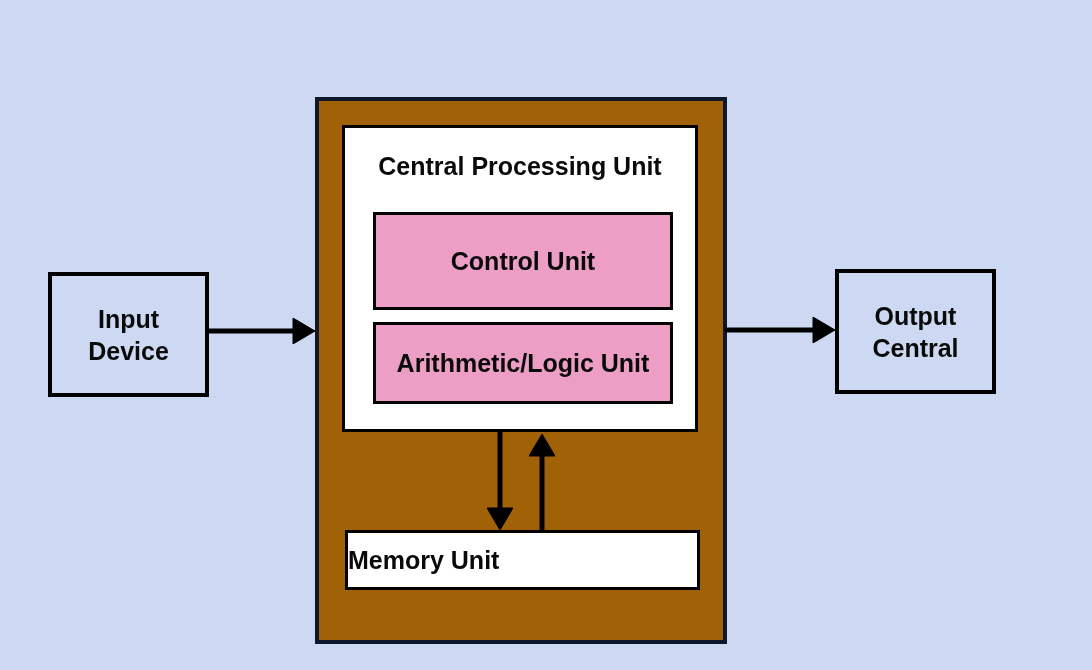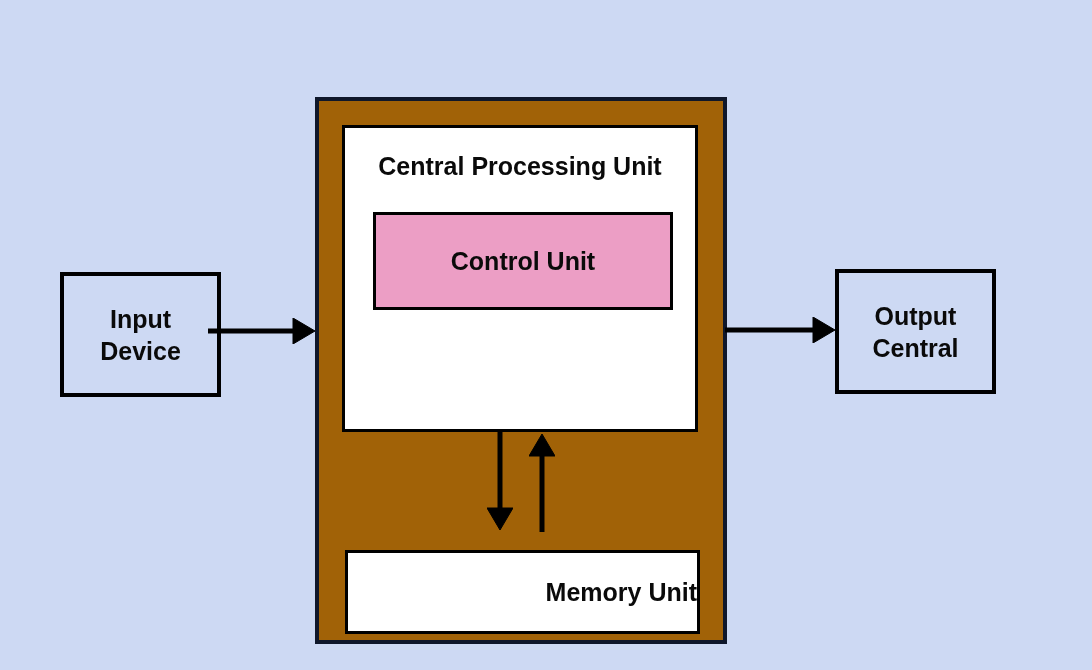--- a/index.html
+++ b/index.html
@@ -26,21 +26,21 @@
   }
   .device-box {
     position: absolute;
     width: 161px; height: 125px;
     background: #cdd9f3;
     border: 4px solid #000;
     display: flex;
     align-items: center;
     justify-content: center;
   }
-  .input-box  { left: 60px;  top: 272px; }
+  .input-box  { left: 48px;  top: 272px; }
   .output-box { left: 835px; top: 269px; }
 
   .cpu-outer {
     position: absolute;
     left: 315px; top: 60px;
     width: 412px; height: 547px;
     background: #a16207;
     border: 4px solid #0f172a;
     margin-top: 37px;
   }
@@ -63,27 +63,27 @@
     background: #ec9ec5;
     border: 3px solid #000;
     display: flex;
     align-items: center;
     justify-content: center;
   }
   .control-box { top: 84px;  height: 98px; }
   .alu-box     { top: 194px; height: 82px; }
   .memory-box {
     position: absolute;
-    left: 26px; top: 449px;
-    width: 355px; height: 84px;
+    left: 26px; top: 429px;
+    width: 355px; height: 60px;
     background: #ffffff;
     border: 3px solid #000;
     display: flex;
     align-items: center;
-    justify-content: flex-end;
+    justify-content: flex-start;
   }
   .arrow { position: absolute; display: block; }
   .arrow-input   { left: 208px; top: 318px; }
   .arrow-output  { left: 725px; top: 317px; }
   .arrow-down    { left: 168px; top: 331px; }  
   .arrow-up      { left: 210px; top: 331px; }
   svg line, svg polygon { stroke: #000; }
   svg polygon { fill: #000; }
 </style>
 </head>
@@ -103,20 +103,23 @@
 
   <div class="cpu-outer">
 
     <div class="cpu-inner">
       <span class="label cpu-title">Central Processing Unit</span>
 
       <div class="pink-box control-box">
         <span class="label">Control Unit</span>
       </div>
 
+      <div class="pink-box alu-box">
+        <span class="label">Arithmetic/Logic Unit</span>
+      </div>
     </div>
 
     <svg class="arrow arrow-down" width="26" height="98" viewBox="0 0 26 98">
       <line x1="13" y1="0" x2="13" y2="78" stroke-width="5"></line>
       <polygon points="0,76 26,76 13,98"></polygon>
     </svg>
 
     <svg class="arrow arrow-up" width="26" height="100" viewBox="0 0 26 100">
       <polygon points="13,2 0,24 26,24"></polygon>
       <line x1="13" y1="22" x2="13" y2="100" stroke-width="5"></line>

